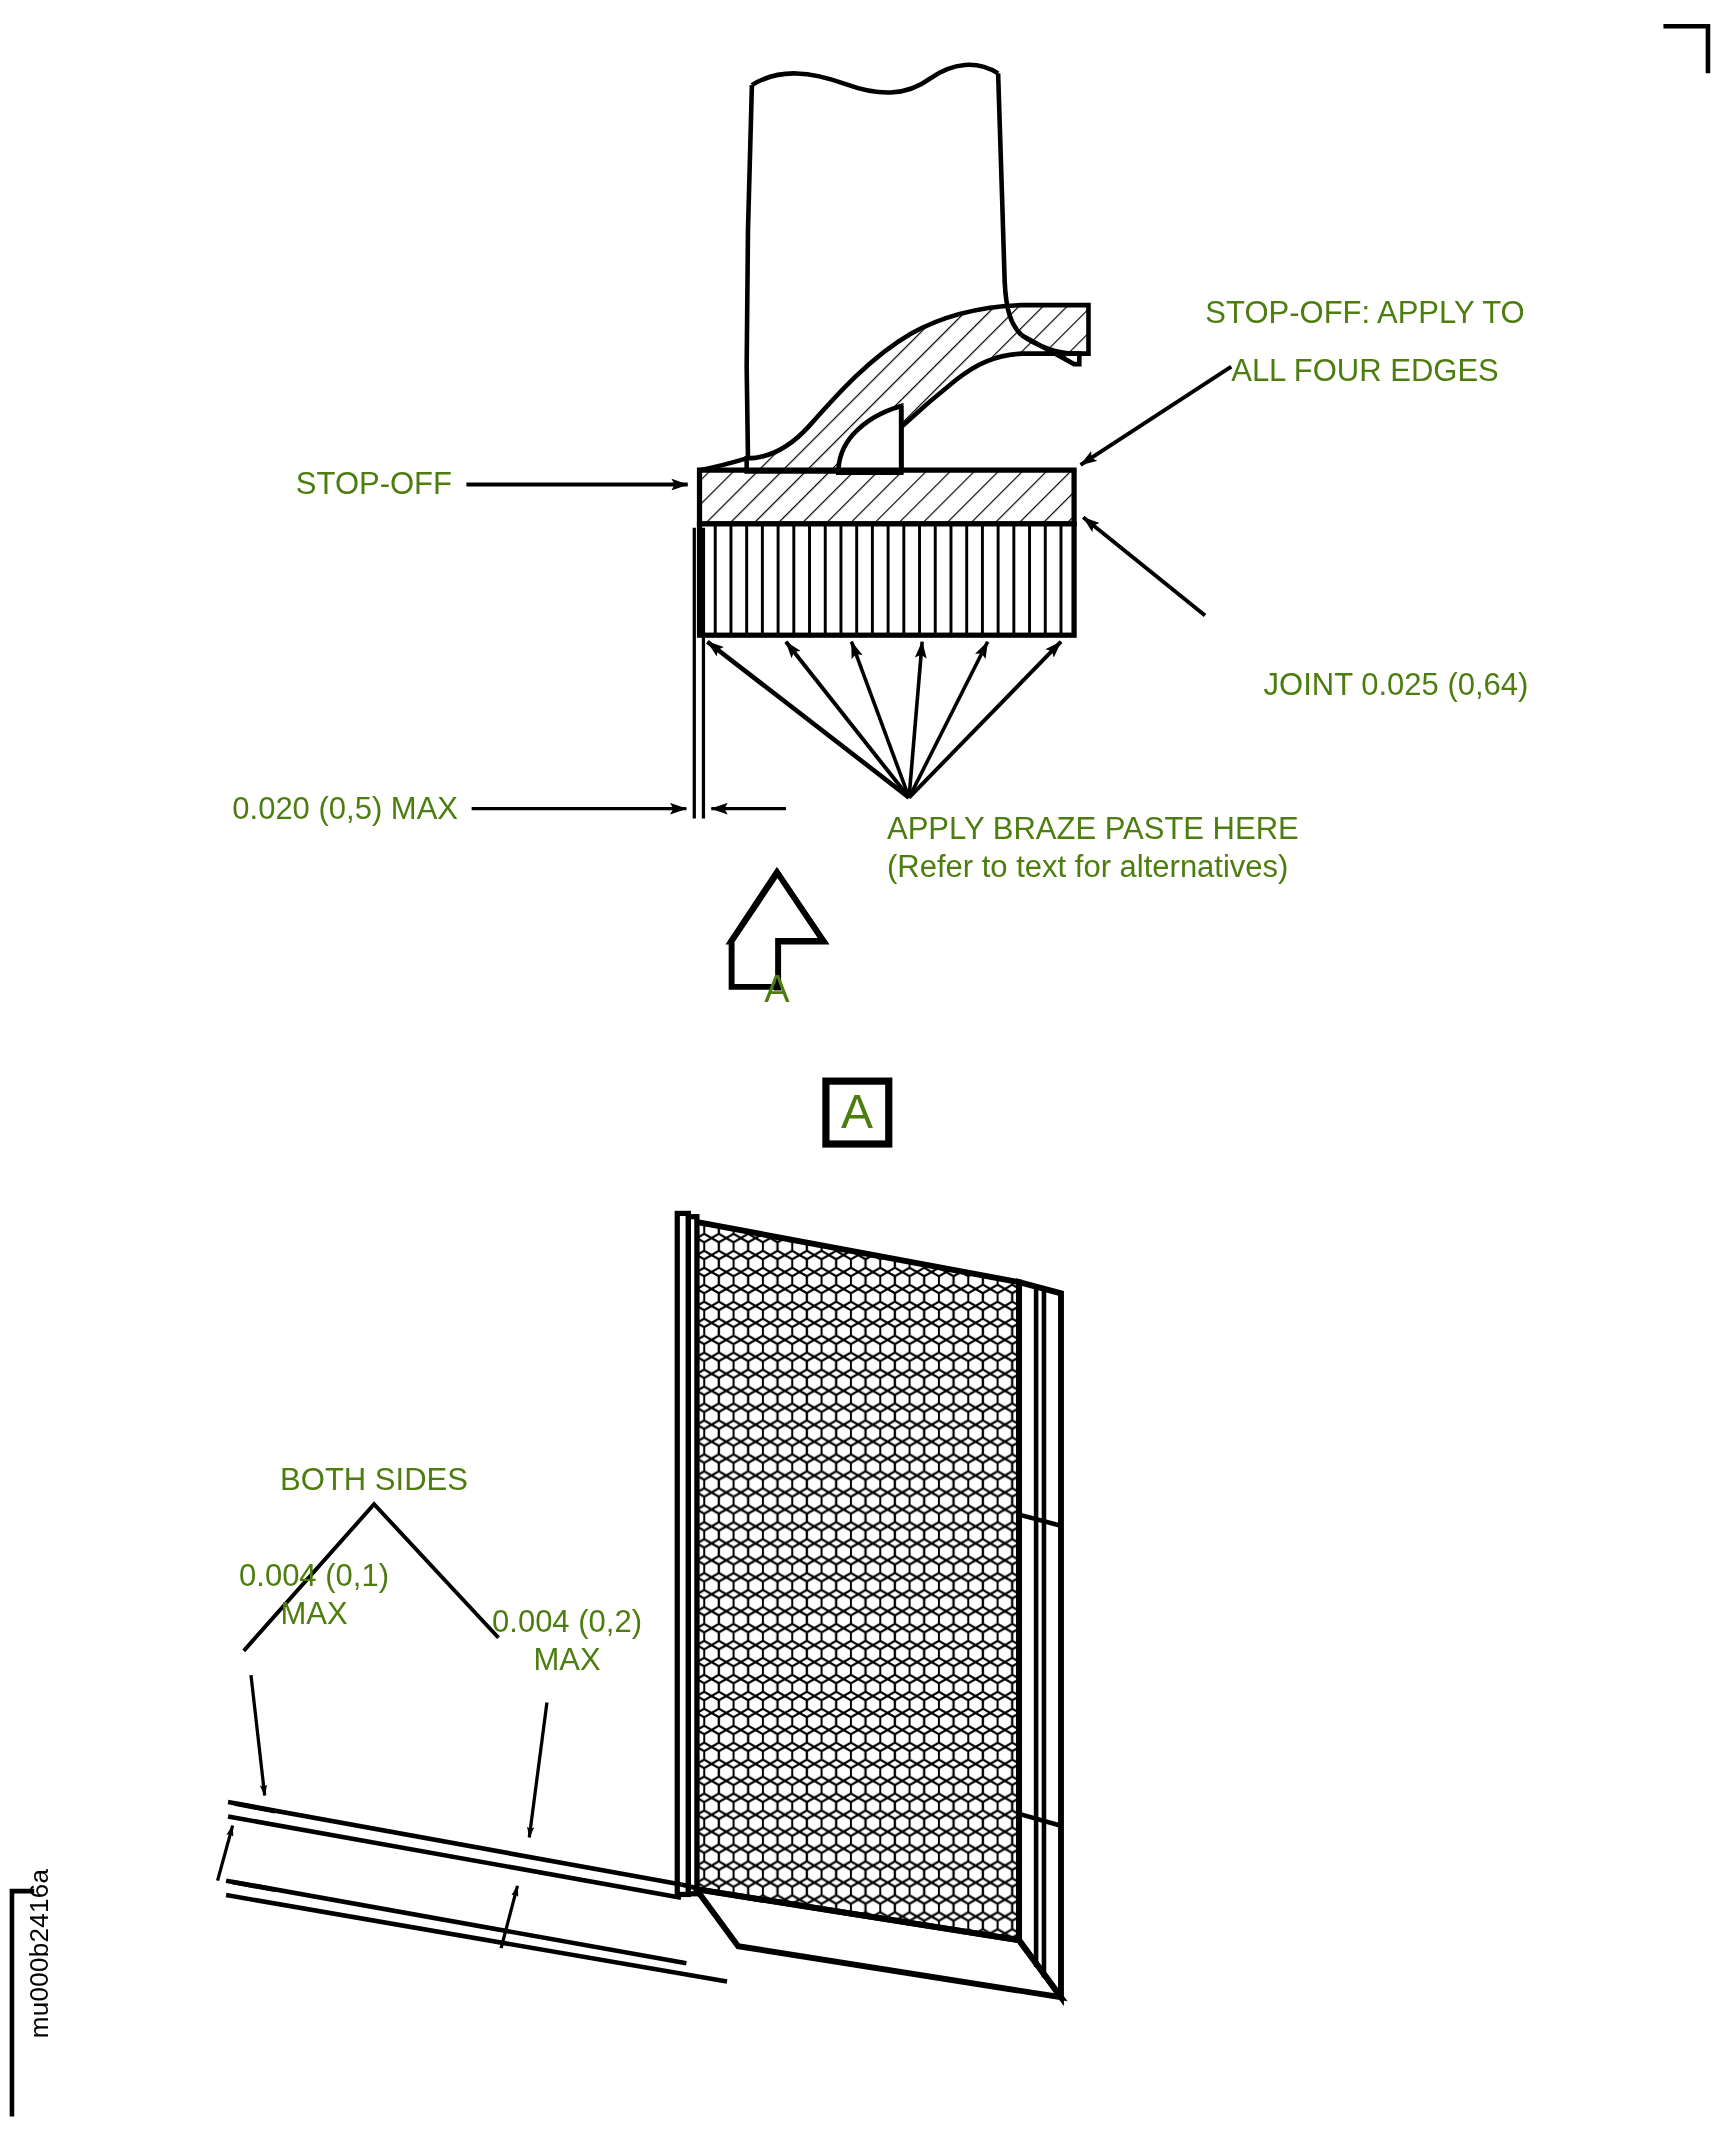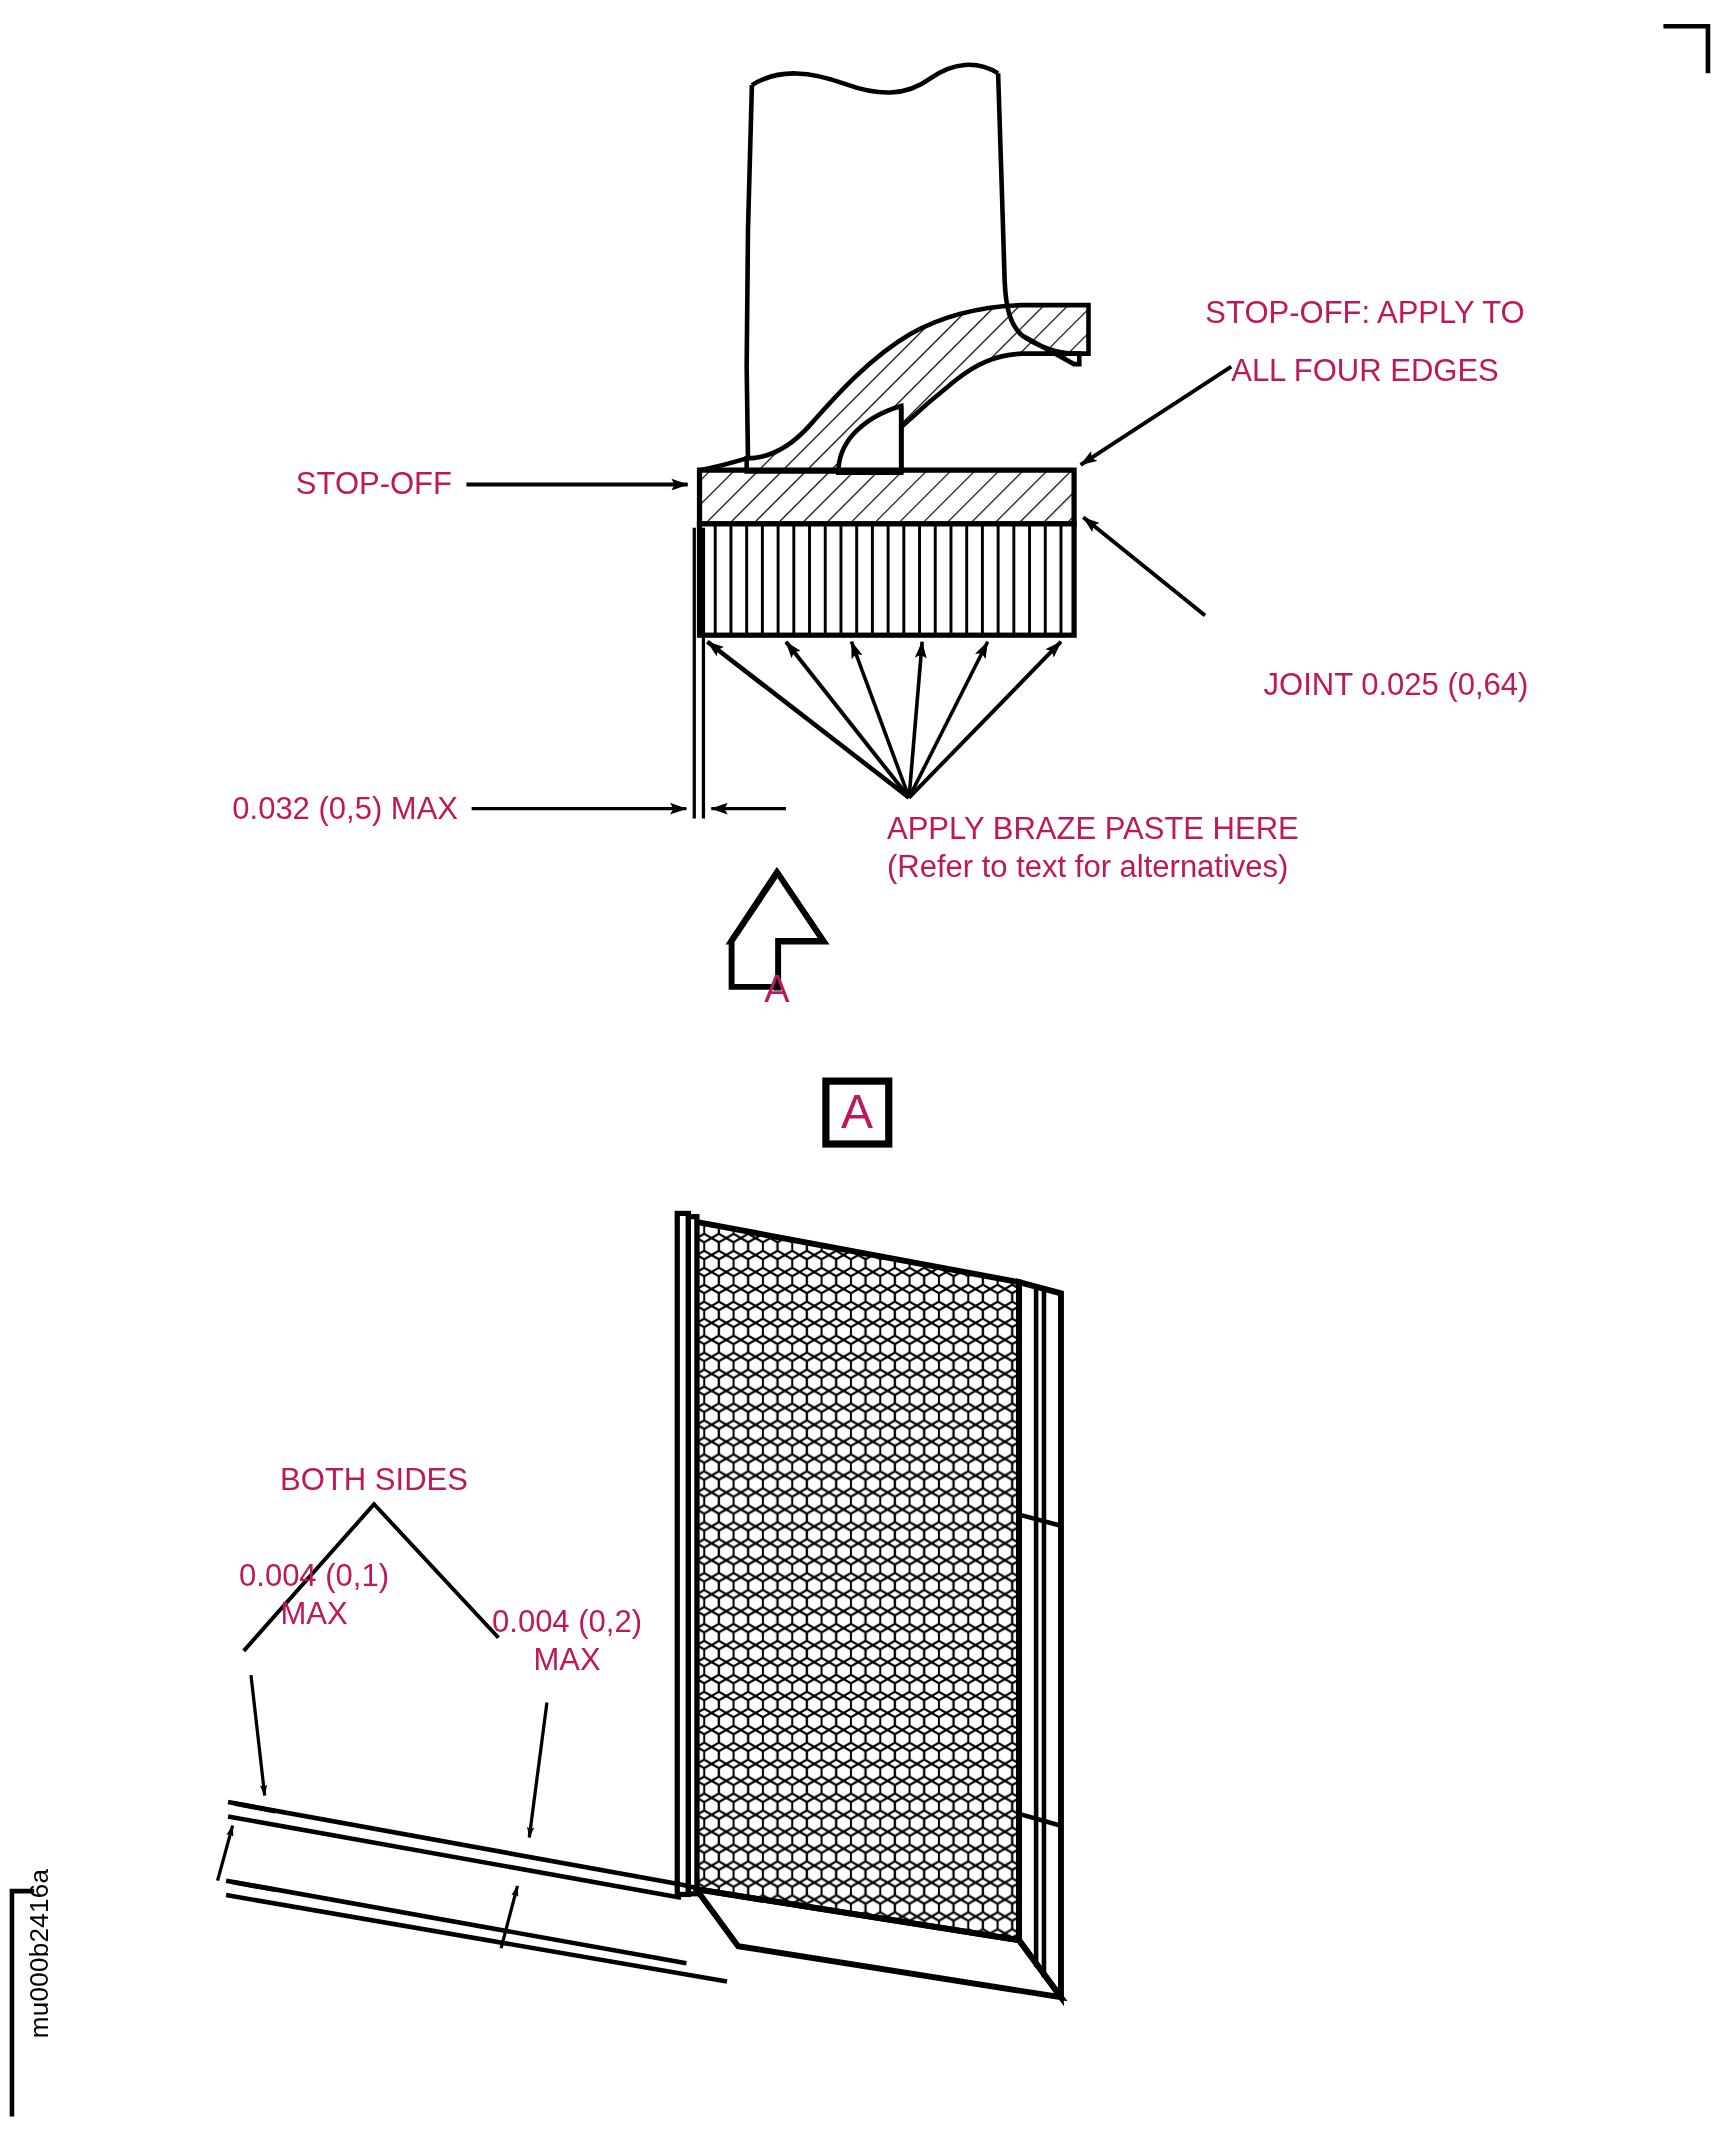--- a/index.html
+++ b/index.html
@@ -1,20 +1,20 @@
 <!DOCTYPE html>
 <html style="font-size:10.5px"><head>
 <meta charset="utf-8">
 <style>
   html,body{margin:0;padding:0;background:#fff;}
   body{width:1733px;height:2140px;position:relative;
        font-family:"Liberation Sans","DejaVu Sans",sans-serif;color:#000;}
   #stage{position:absolute;left:0;top:0;width:1733px;height:2140px;overflow:hidden;}
   svg#art{position:absolute;left:0;top:0;width:1733px;height:2140px;}
-  .t{position:absolute;white-space:pre;color:#be185d;font-weight:400;}
+  .t{position:absolute;white-space:pre;color:#4d7c0f;font-weight:400;}
   .t.c{transform:translateX(-50%);text-align:center;}
   .t.r{transform:translateX(-100%);text-align:right;}
   .f48{font-size:31px;}
   .f50{font-size:33px;}
   .vid{position:absolute;left:-92px;top:1938px;width:262px;
        transform:rotate(-90deg);transform-origin:center center;
        font-size:26px;letter-spacing:0.3px;text-align:center;}
 </style>
 </head>
 <body>
@@ -235,21 +235,21 @@
 <div class="t f48 r" style="left:452px;top:466px;">STOP-OFF</div>
 
 <div class="t f48 c" style="left:1365px;top:295px;">STOP-OFF: APPLY TO</div>
 <div class="t f48 c" style="left:1365px;top:333px;margin-top:20px;">ALL FOUR EDGES</div>
 
 <div class="t f48 c" style="left:1396px;top:667px;">JOINT 0.025 (0,64)</div>
 
 <div class="t f48" style="left:887px;top:811px;">APPLY BRAZE PASTE HERE</div>
 <div class="t f48" style="left:887px;top:849px;">(Refer to text for alternatives)</div>
 
-<div class="t f48 r" style="left:458px;top:791px;">0.032 (0,5) MAX</div>
+<div class="t f48 r" style="left:458px;top:791px;">0.020 (0,5) MAX</div>
 
 <div class="t f50 c" style="left:777px;top:968px;font-size:38px;">A</div>
 
 <div class="t f50 c" style="left:857px;top:1086px;font-size:48px;line-height:52px;">A</div>
 
 <div class="t f48 c" style="left:374px;top:1462px;">BOTH SIDES</div>
 
 <div class="t f48 c" style="left:314px;top:1558px;text-align:center;">0.004 (0,1)</div>
 <div class="t f48 c" style="left:314px;top:1596px;">MAX</div>
 

